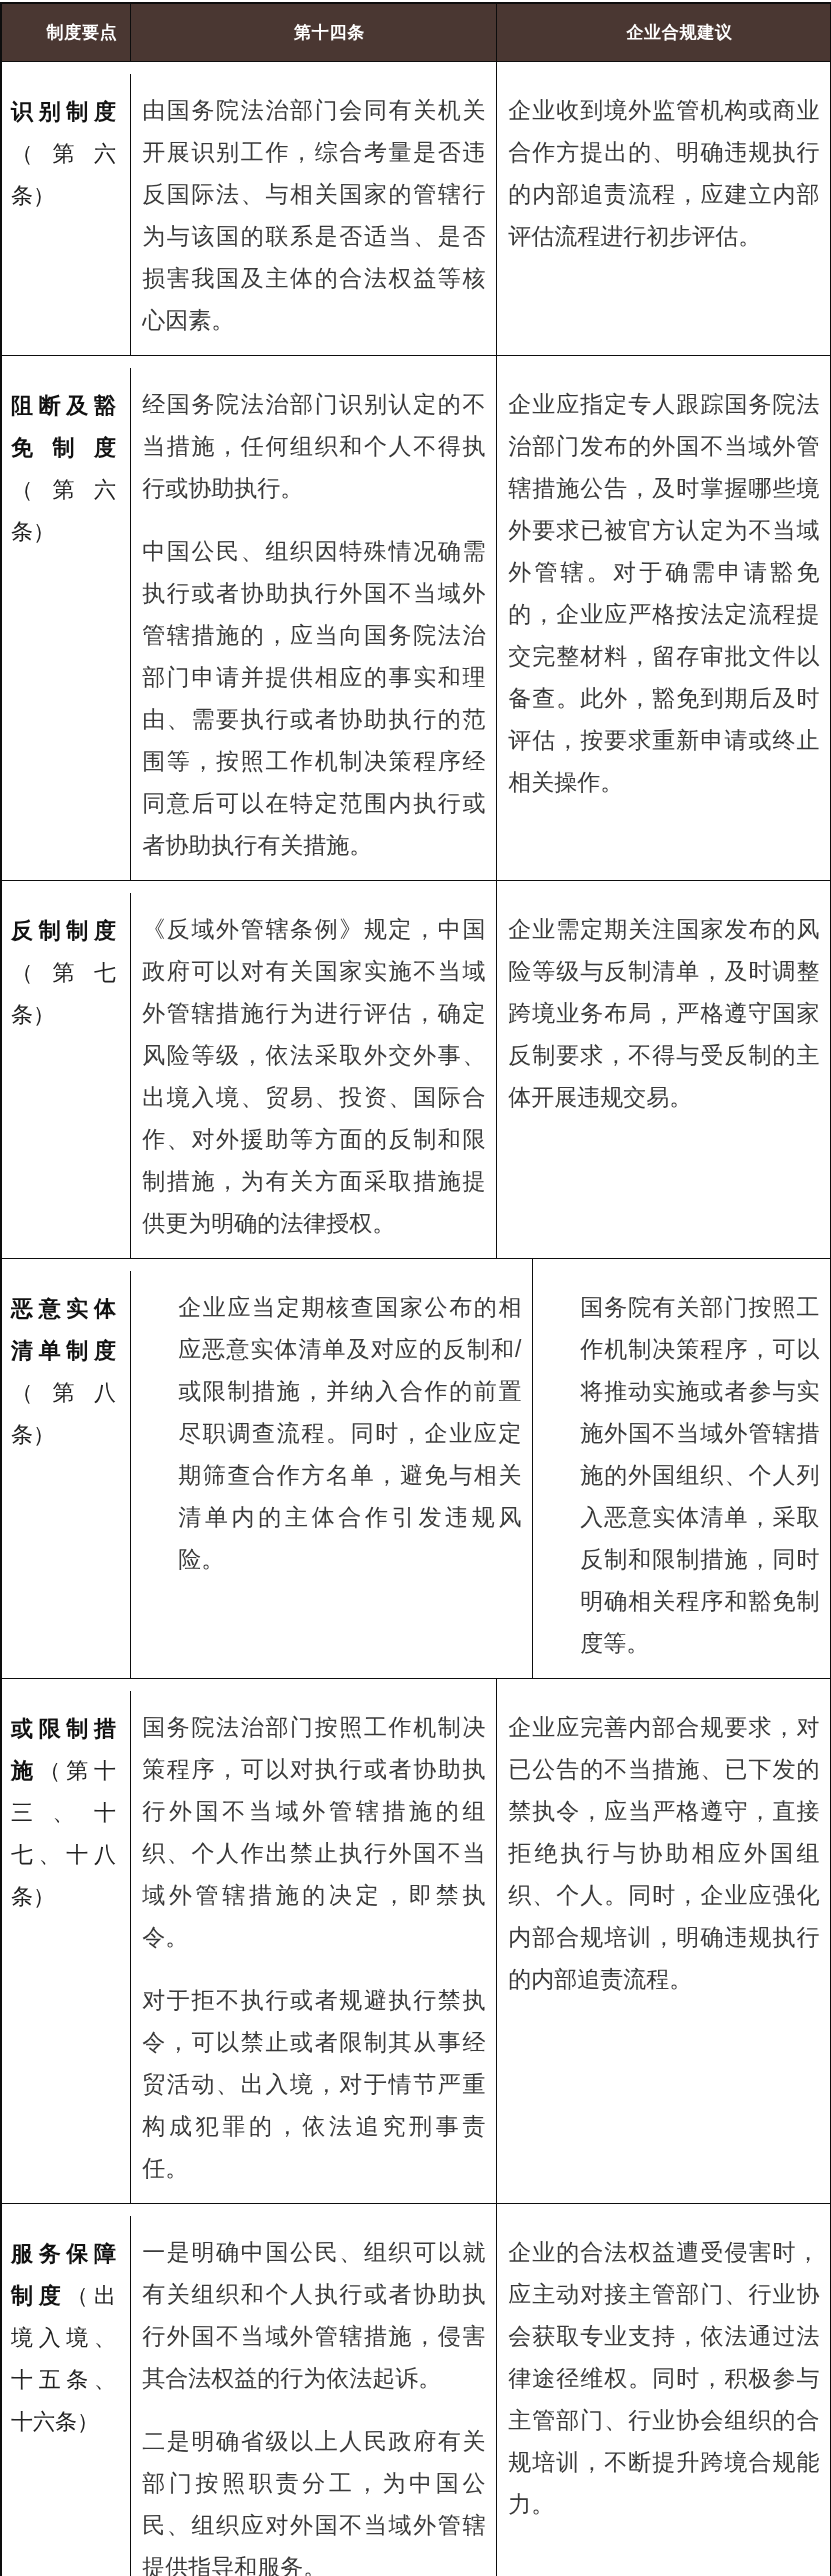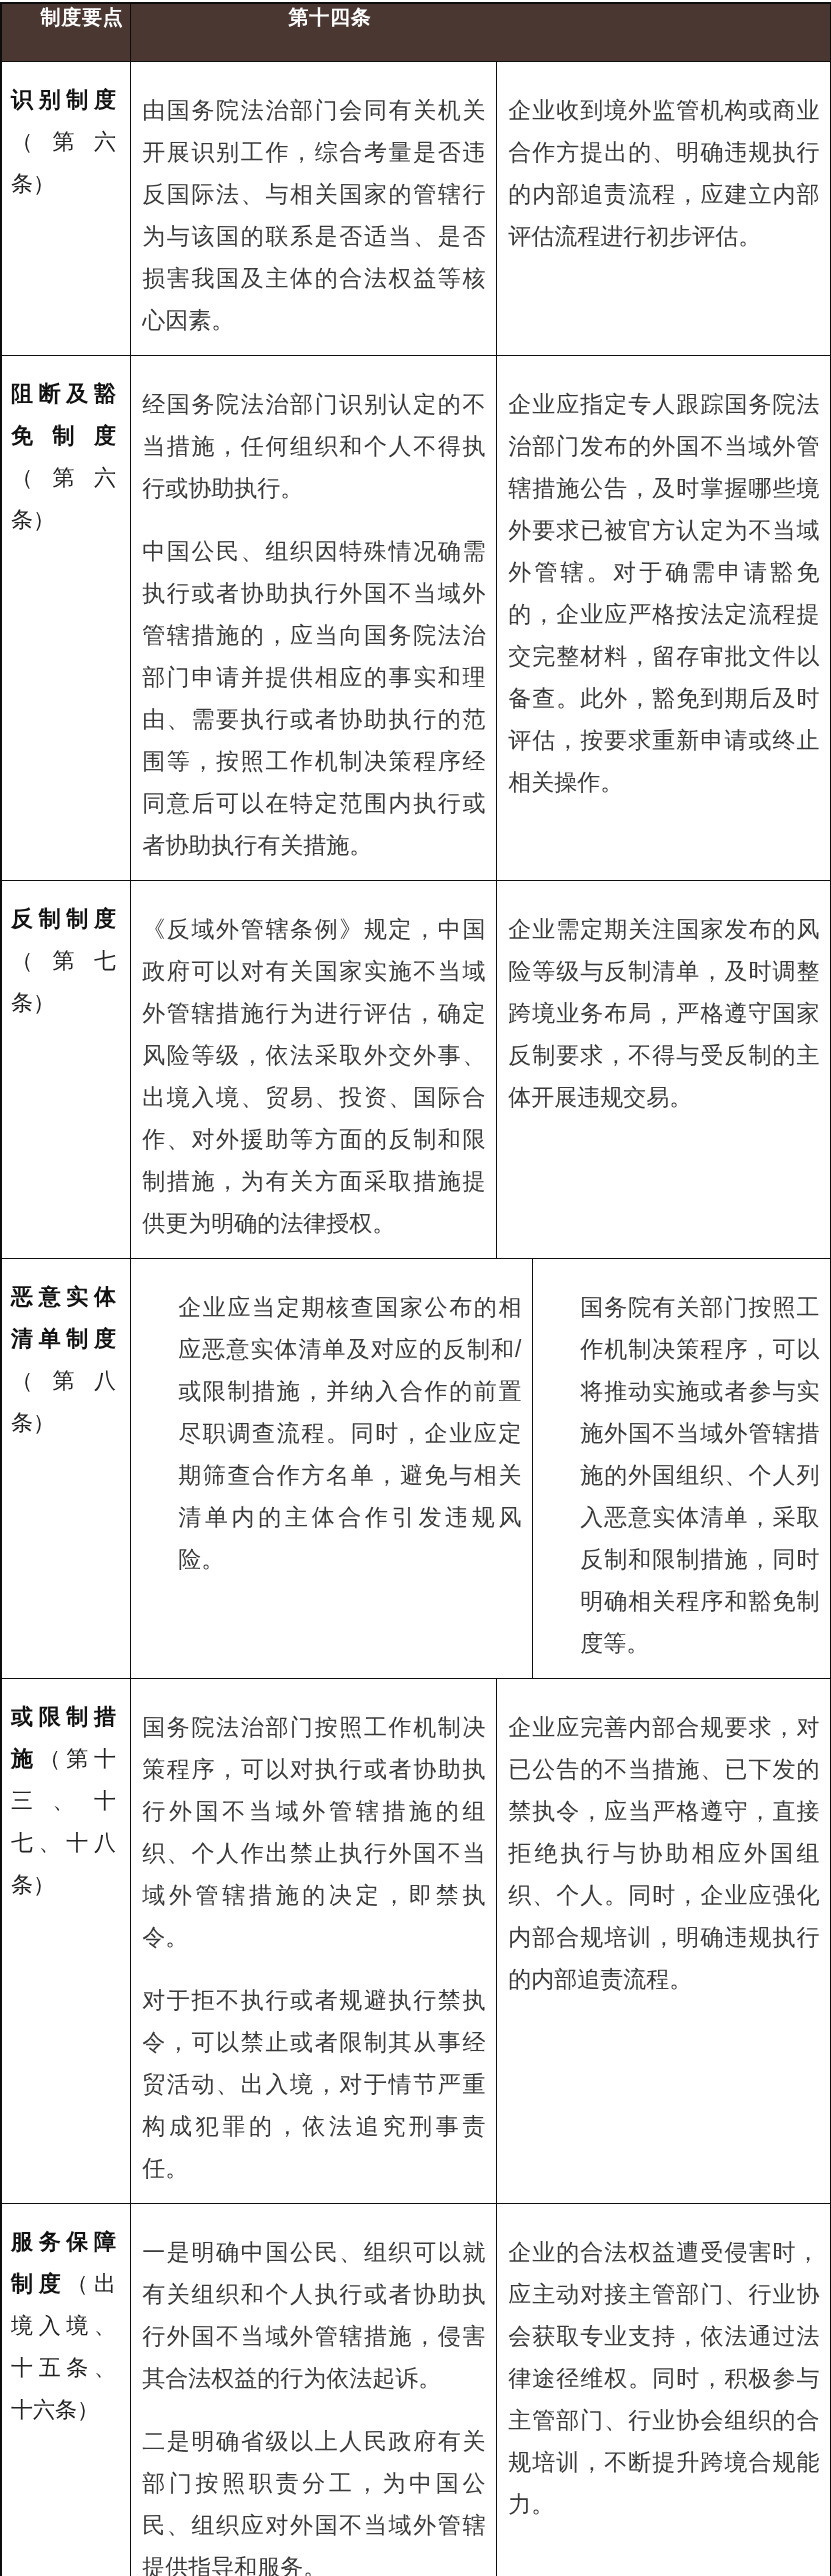--- a/index.html
+++ b/index.html
@@ -5,24 +5,24 @@
   html,body{margin:0;padding:0;background:#ffffff;}
   body{font-family:"Liberation Sans","DejaVu Sans",sans-serif;-webkit-font-smoothing:antialiased;}
   .page{width:832px;margin:0 auto;padding:0.7px 0;}
   .tbl{width:828px;margin:1.4px auto 0 auto;border:2.1px solid #0d0d0d;background:#ffffff;}
   .row{display:grid;grid-template-columns:129px 366px 1fr;border-bottom:1.4px solid #0d0d0d;}
   .row:last-child{border-bottom:none;}
   .cell{box-sizing:border-box;border-right:1.4px solid #0d0d0d;overflow:hidden;}
   .cell:last-child{border-right:none;}
   
   .row.head{background:#4a3732;}
-  .row.head .cell{display:flex;justify-content:center;min-height:57px;
-    color:#ffffff;font-weight:700;font-size:20px;letter-spacing:0.7px;margin-left:32px;}
+  .row.head .cell{display:flex;align-items:center;justify-content:center;min-height:57px;
+    color:#ffffff;font-weight:700;font-size:17px;letter-spacing:0.7px;margin-left:32px;}
   
-  .key{padding:17px 14px 14px 9px;font-size:22px;line-height:42px;text-align:justify;color:#1c1c1c;}
+  .key{padding:17px 14px 14px 9px;font-size:22px;line-height:42px;text-align:justify;color:#1c1c1c;margin-top:12px;}
   .key .rt{font-weight:700;color:#111111;}
   .key .ra{font-weight:400;color:#222222;}
   
   .txt{padding:12px 10.5px 14px 11.2px;font-size:23px;line-height:42px;text-align:justify;color:#3a3a3a;}
   .txt p{margin:15px 0 21px 0;}
   .txt p:last-child{margin-bottom:0;}
   
   .r1{min-height:273px;} .r2{min-height:495px;} .r3{min-height:356px;}
   .r4{min-height:325px;gap:36px;} .r5{min-height:408px;} .r6{min-height:647px;}
 </style>
@@ -31,20 +31,23 @@
 
 <div class="page">
   <div class="tbl">
 
     <div class="row head">
       <div class="cell">
         <span>制度要点</span>
       </div>
       <div class="cell">
         <span>第十四条</span>
+      </div>
+      <div class="cell">
+        <span>企业合规建议</span>
       </div>
     </div>
 
     <div class="row r1">
       <div class="cell key">
         <span class="rt">识别制度</span><span class="ra">（第六条）</span>
       </div>
       <div class="cell txt">
         <p>由国务院法治部门会同有关机关开展识别工作，综合考量是否违反国际法、与相关国家的管辖行为与该国的联系是否适当、是否损害我国及主体的合法权益等核心因素。</p>
       </div>

